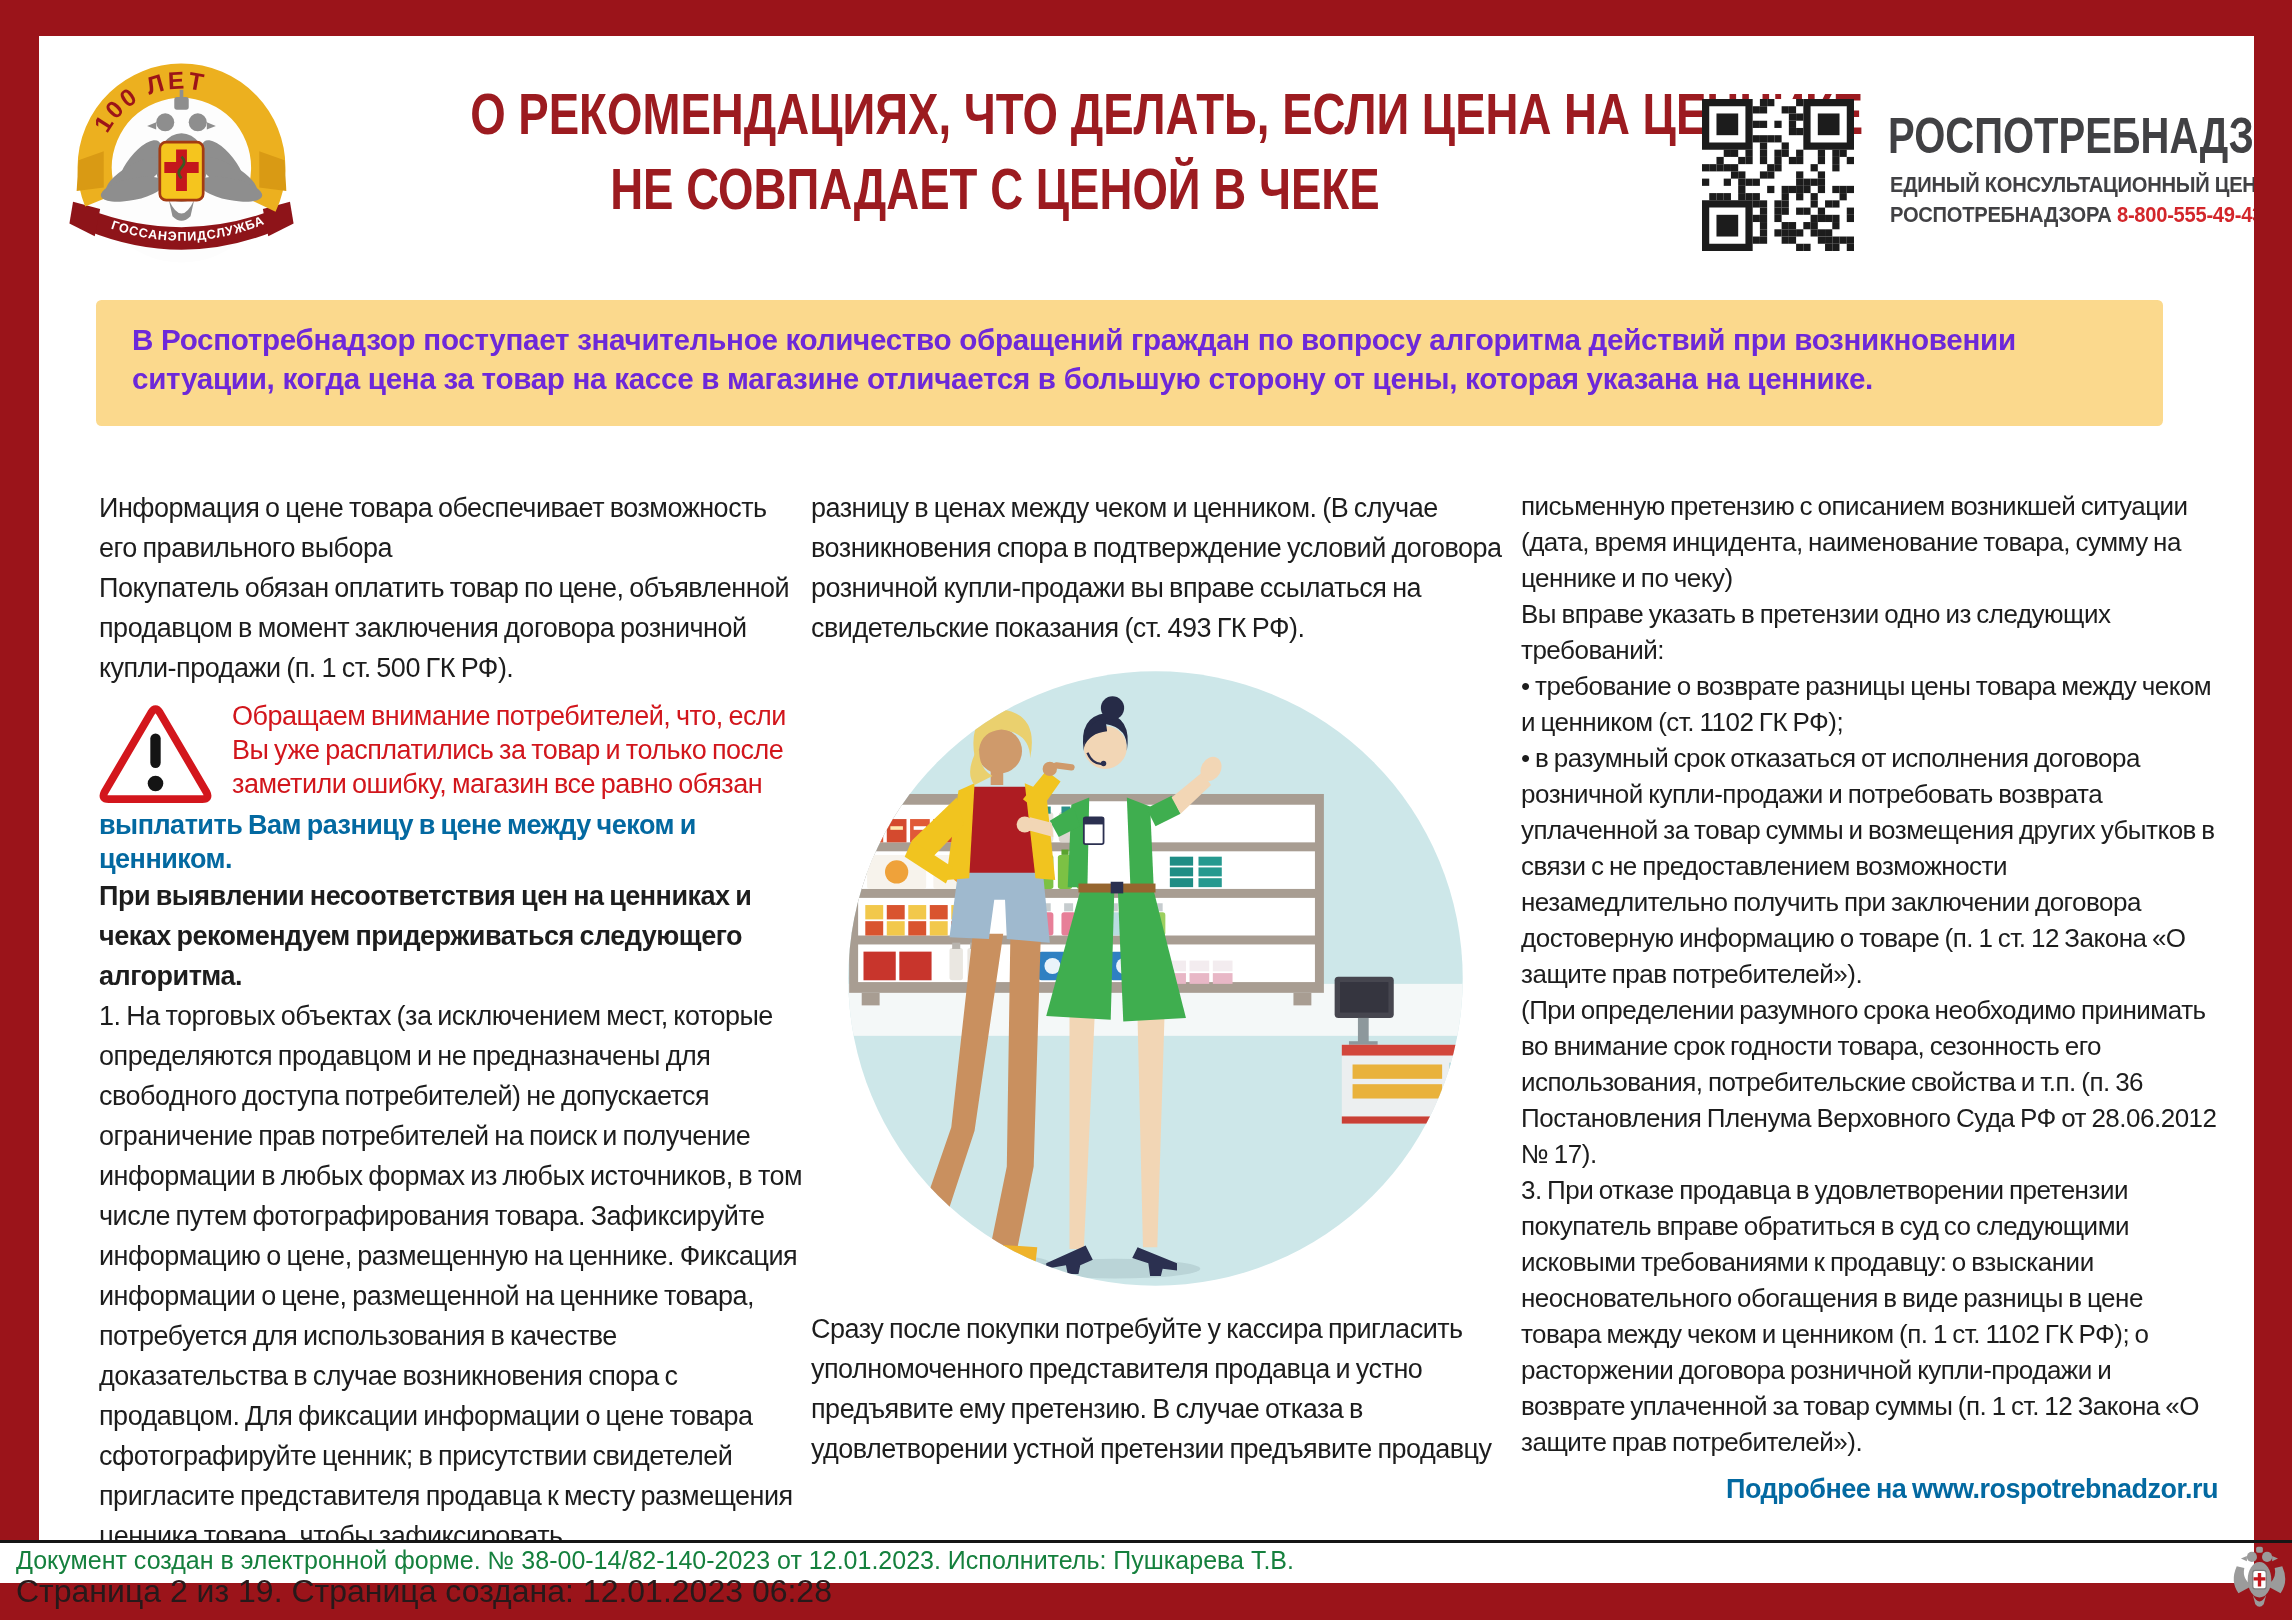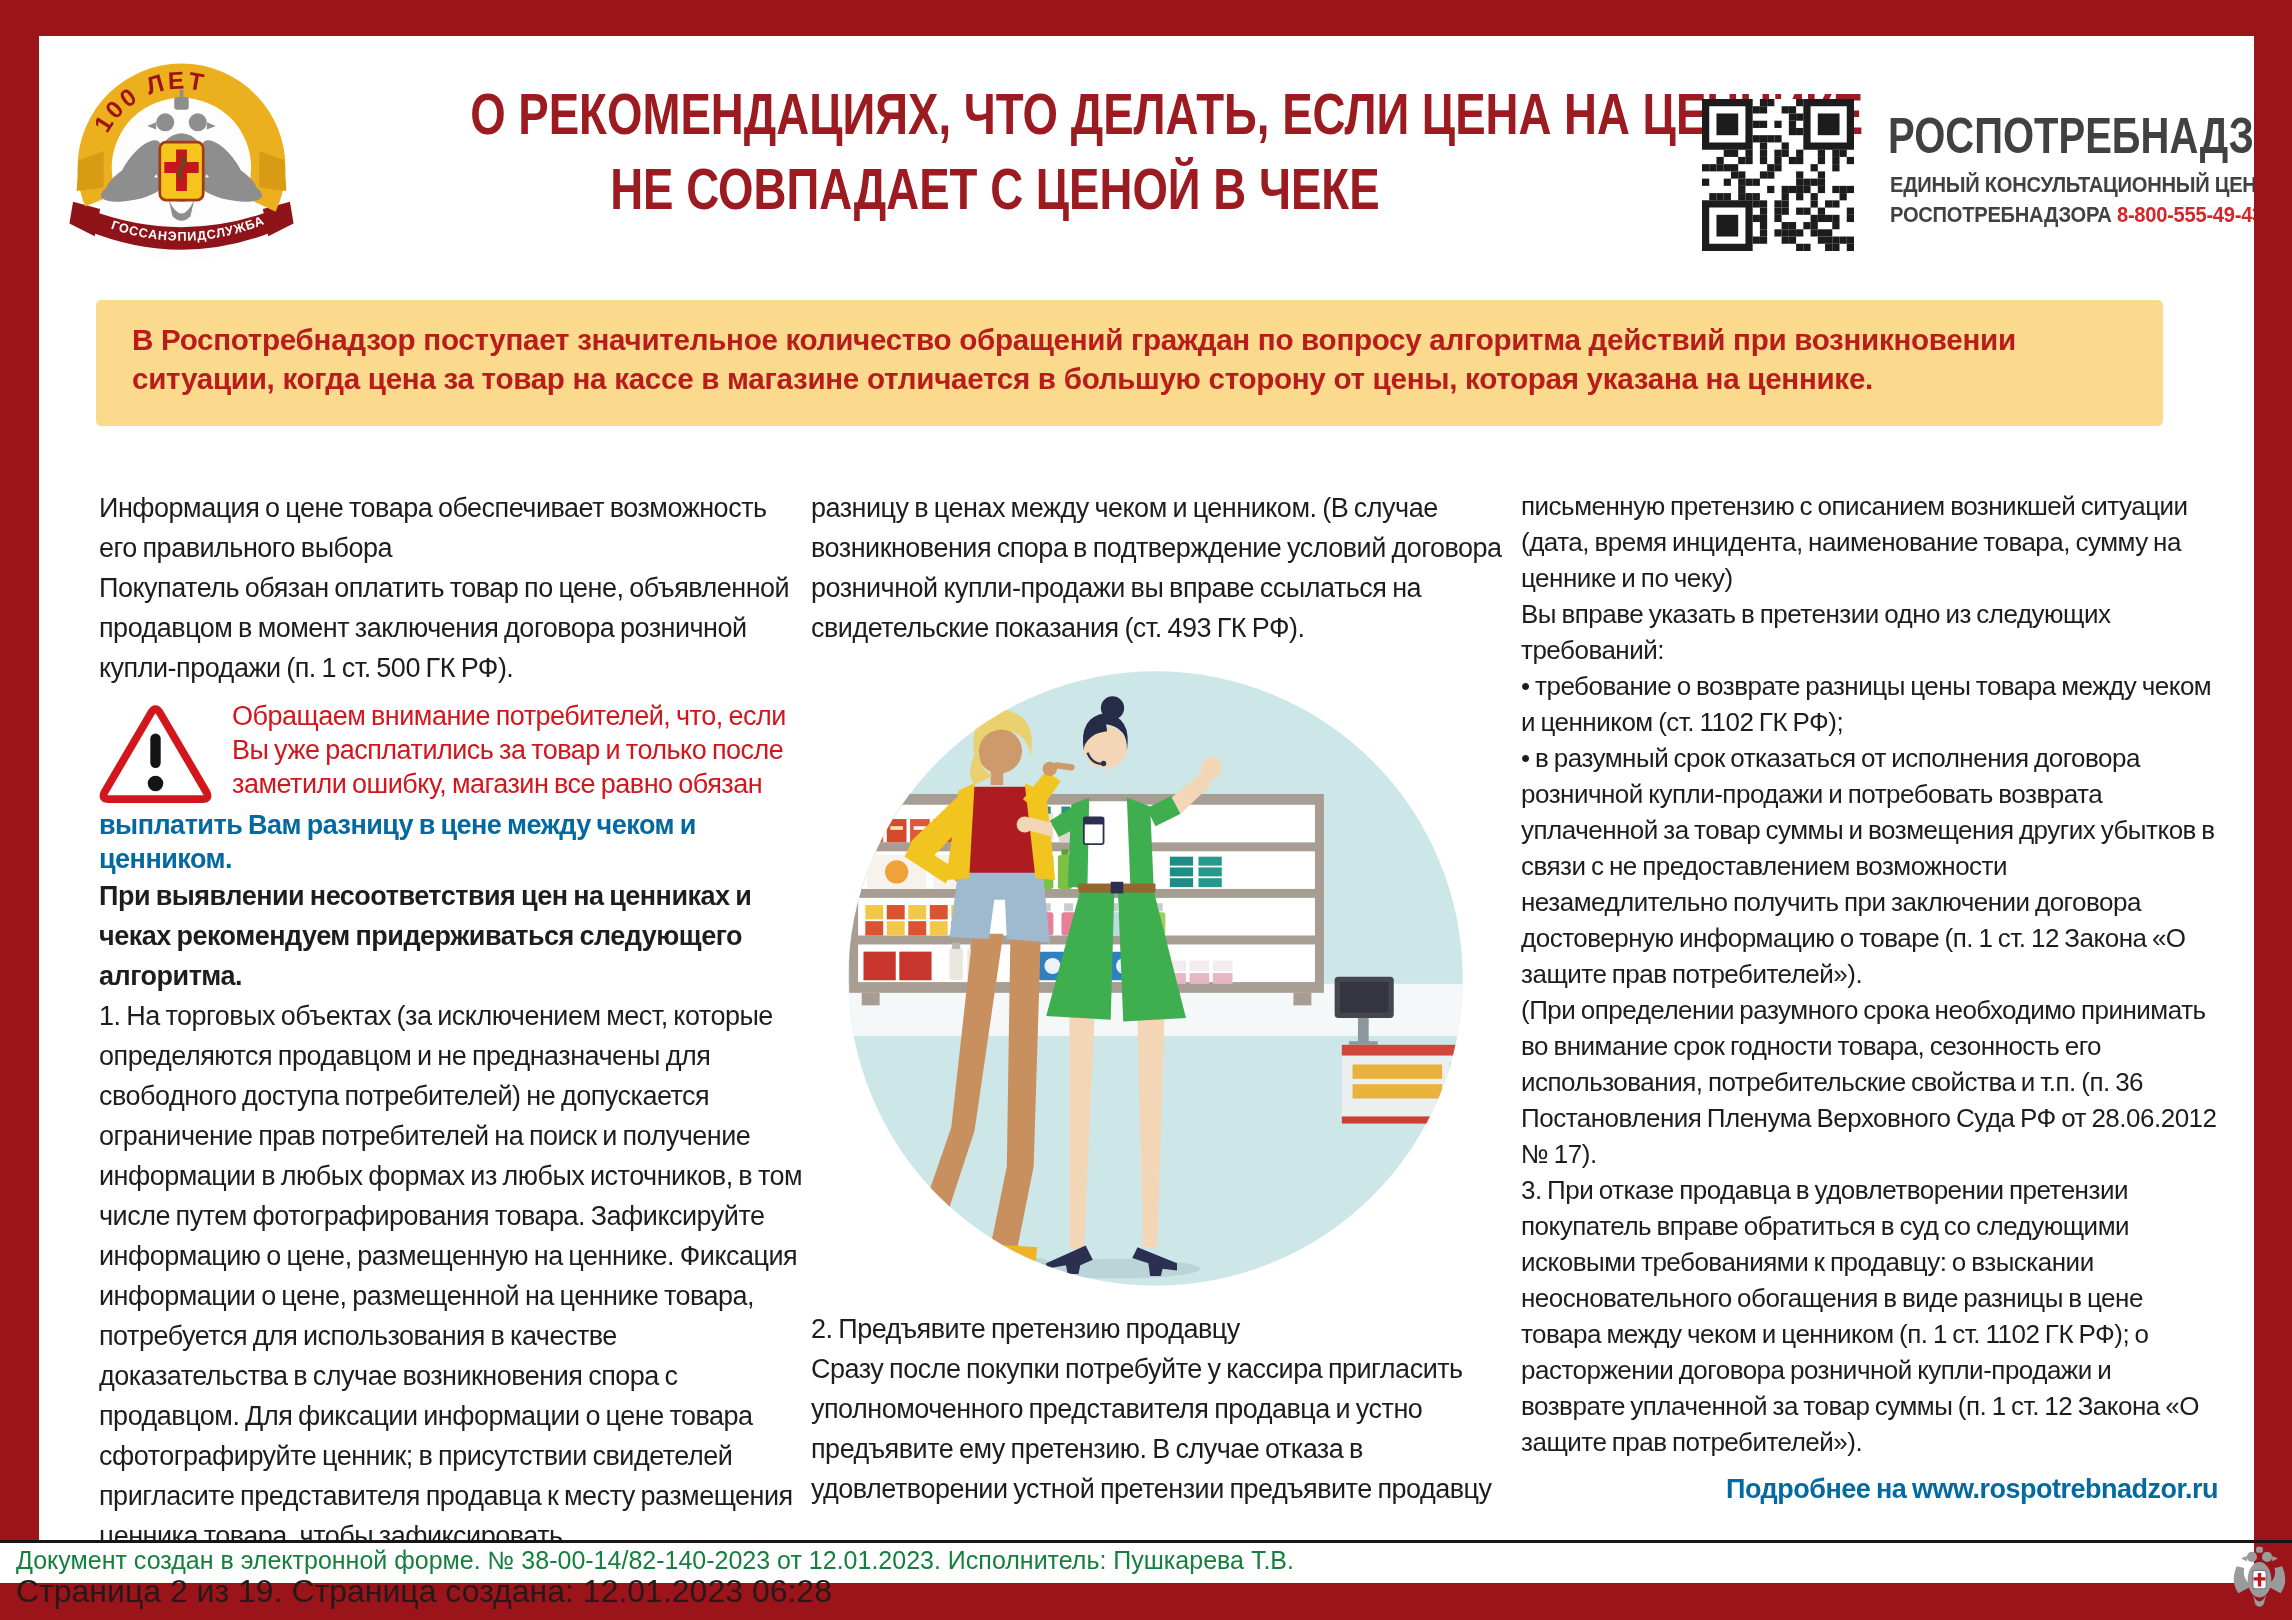--- a/index.html
+++ b/index.html
@@ -15,21 +15,21 @@
     font-weight:700;font-size:57px;line-height:75px;}
   .cond{display:inline-block;transform:scaleX(.80);transform-origin:center;white-space:nowrap;}
   .brand{left:1888px;top:107px;width:430px;color:#414144;font-weight:700;font-size:50px;
     transform:scaleX(.80);transform-origin:left;white-space:nowrap;}
   .hsub{left:1890px;width:430px;color:#414144;font-weight:700;font-size:22.4px;
     transform:scaleX(.90);transform-origin:left;white-space:nowrap;letter-spacing:-0.3px;}
   .hsub .phone{color:#d3262b;}
   .qr{left:1702px;top:99px;}
   
   .banner{left:96px;top:300px;width:2031px;height:88px;background:#fbd98d;border-radius:5.4px;
-    padding:19.7px 0 18px 36px;color:#b91c1c;font-weight:700;font-size:29.6px;line-height:39px;
+    padding:19.7px 0 18px 36px;color:#6d28d9;font-weight:700;font-size:29.6px;line-height:39px;
     letter-spacing:-0.3px;}
   
   .col{font-size:27px;line-height:40px;color:#1d1d1d;letter-spacing:-0.5px;word-spacing:-1.3px;}
   .col p{margin:0;}
   .col1{left:99px;top:488px;width:708px;}
   .col2{left:811px;top:488px;width:708px;}
   .col3{left:1521px;top:488px;width:697px;font-size:26px;line-height:36px;}
   .bold,.b{font-weight:400;}
   .warn-wrap{position:relative;margin-top:10.7px;min-height:133px;}
   .warn-tri{position:absolute;left:0;top:5.4px;}
@@ -465,21 +465,20 @@
       <path d="M300 96 Q294 58 324 54 Q354 58 348 96 Q350 70 324 66 Q300 70 300 96 Z" fill="#262b47"></path>
       <path d="M300 92 Q302 62 324 60 L326 74 Q306 76 300 92 Z" fill="#262b47"></path>
       <circle cx="332" cy="48" r="13" fill="#262b47"></circle>
       <path d="M304 98 Q310 112 322 110" stroke="#2b3050" stroke-width="2.5" fill="none"></path>
       <circle cx="322" cy="110" r="3" fill="#2b3050"></circle>
     </g>
   </g>
 </svg>
 
 <div class="abs col step2-block">
-  <p><span>2. </span><span class="b">Предъявите претензию продавцу</span></p>
   <p>Сразу после покупки потребуйте у кассира пригласить уполномоченного представителя продавца и устно предъявите ему претензию. В случае отказа в удовлетворении устной претензии предъявите продавцу</p>
 </div>
 
 <div class="abs col col3">
   <p>письменную претензию с описанием возникшей ситуации (дата, время инцидента, наименование товара, сумму на ценнике и по чеку)</p>
   <p>Вы вправе указать в претензии одно из следующих требований:</p>
   <p>• требование о возврате разницы  цены товара между чеком и ценником (ст. 1102 ГК РФ);</p>
   <p>• в разумный срок отказаться от исполнения договора розничной купли-продажи и потребовать возврата уплаченной за товар суммы и возмещения других убытков в связи с не предоставлением возможности незамедлительно получить при заключении договора достоверную информацию о товаре (п. 1 ст. 12 Закона «О защите прав потребителей»).</p>
   <p>(При определении разумного срока необходимо принимать во внимание срок годности товара, сезонность его использования, потребительские свойства и т.п. (п. 36 Постановления Пленума Верховного Суда РФ от 28.06.2012 № 17).</p>
   <p class="gap3"><span>3. </span><span class="b">При отказе продавца в удовлетворении претензии покупатель вправе обратиться в суд</span><span> со следующими исковыми требованиями к продавцу: о взыскании неосновательного обогащения в виде разницы в цене товара между чеком и ценником (п. 1 ст. 1102 ГК РФ); о расторжении договора розничной купли-продажи и возврате уплаченной за товар суммы (п. 1 ст. 12 Закона «О защите прав потребителей»).</span></p>

